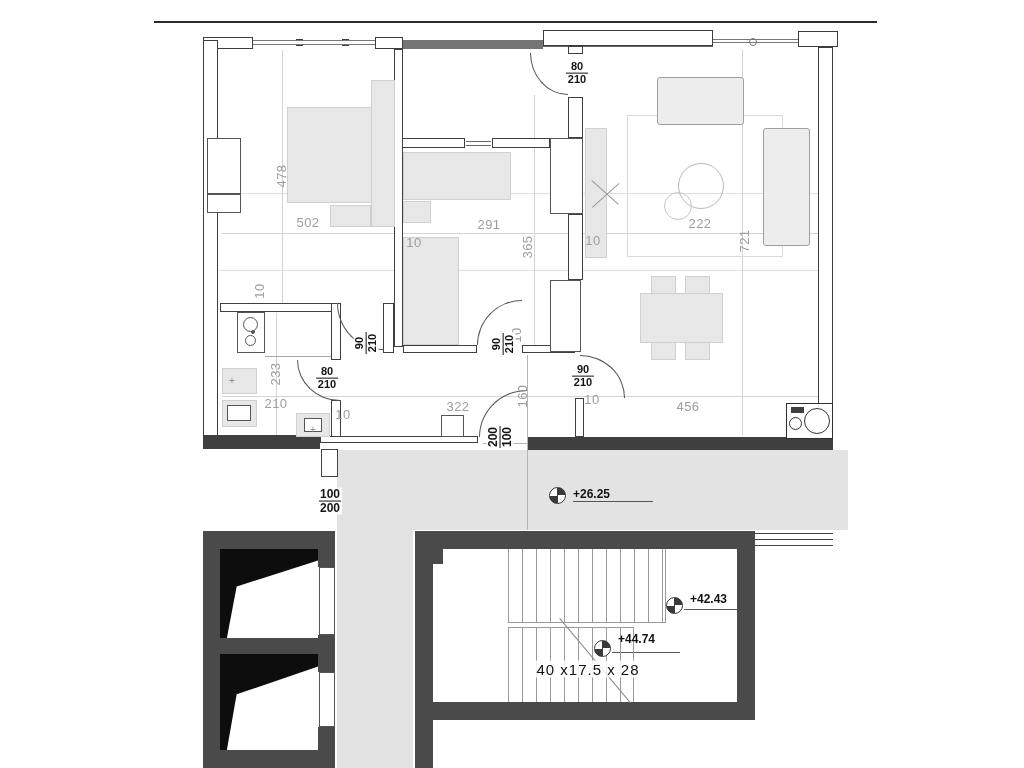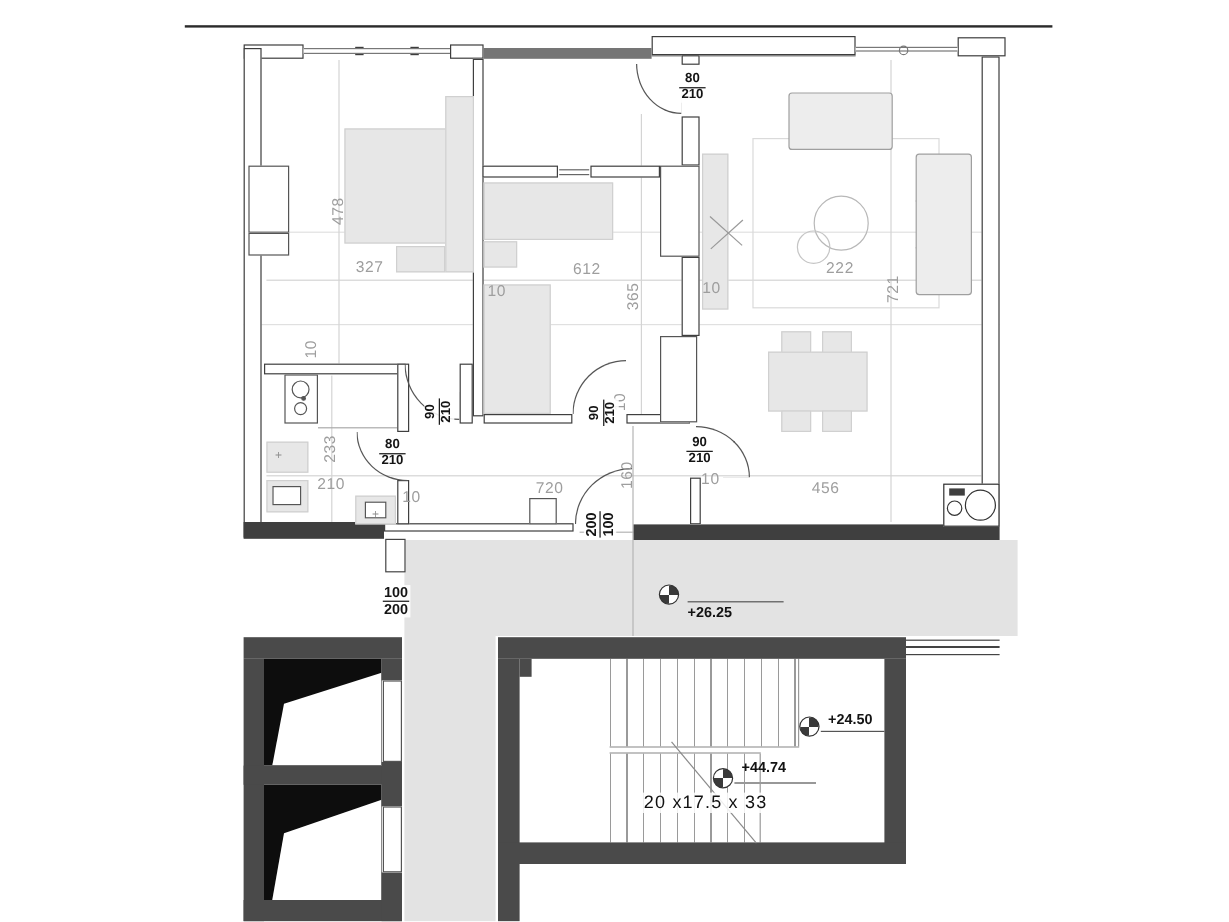--- a/index.html
+++ b/index.html
@@ -36,21 +36,21 @@
   .lb.r{transform:translate(-50%,-50%) rotate(-90deg);}
   .plus{position:absolute;transform:translate(-50%,-50%);color:#8f8f8f;font-size:10px;}
   .frac{position:absolute;transform:translate(-50%,-50%);text-align:center;color:#141414;
         font-size:11px;font-weight:bold;line-height:1.08;background:rgba(255,255,255,.88);padding:0 1px;}
   .frac.r{transform:translate(-50%,-50%) rotate(-90deg);}
   .frac .b{display:block;border-top:1.2px solid #141414;min-width:22px;}
   .frac .a{display:block;min-width:22px;}
   .elev{position:absolute;color:#131313;font-size:12px;font-weight:bold;white-space:nowrap;}
   .stairtxt{position:absolute;transform:translate(-50%,-50%);color:#111;font-size:15px;
         letter-spacing:1px;background:rgba(255,255,255,.85);padding:0 2px;white-space:nowrap;}
-  #e1{left:573px;top:487px;margin-top:16px;} #e2{left:690px;top:592px;} #e3{left:618px;top:632px;}
+  #e1{left:573px;top:487px;} #e2{left:690px;top:592px;} #e3{left:618px;top:632px;}
   #stairf{left:588px;top:669px;}
 </style>
 </head>
 <body>
 
 <div id="page">
   <div id="plan">
       <div class="abs area" style="left: 337px; top: 450px; width: 511px; height: 80px;"></div>
       <div class="abs area" style="left: 337px; top: 530px; width: 76px; height: 238px;"></div>
       <div class="abs ln" style="left: 154px; top: 21px; width: 723px; height: 2px; background: rgb(43, 43, 43);"></div>
@@ -176,28 +176,28 @@
       <div class="abs arc" style="left: 530px; top: 53px; width: 38px; height: 42px; border-left-width: 1px; border-bottom-width: 1px; border-bottom-left-radius: 100%;"></div>
       <div class="abs arc" style="left: 337px; top: 303px; width: 46px; height: 47px; border-left-width: 1px; border-bottom-width: 1px; border-bottom-left-radius: 100%;"></div>
       <div class="abs arc" style="left: 297px; top: 360px; width: 43px; height: 41px; border-left-width: 1px; border-bottom-width: 1px; border-bottom-left-radius: 100%;"></div>
       <div class="abs arc" style="left: 477px; top: 300px; width: 45px; height: 45px; border-left-width: 1px; border-top-width: 1px; border-top-left-radius: 100%;"></div>
       <div class="abs arc" style="left: 479px; top: 390px; width: 48px; height: 47px; border-left-width: 1px; border-top-width: 1px; border-top-left-radius: 100%;"></div>
       <div class="abs arc" style="left: 580px; top: 355px; width: 45px; height: 43px; border-right-width: 1px; border-top-width: 1px; border-top-right-radius: 100%;"></div>
       <div class="abs mk" style="left: 549px; top: 487px; width: 17px; height: 17px;"></div>
       <div class="abs mk" style="left: 666px; top: 597px; width: 17px; height: 17px;"></div>
       <div class="abs mk" style="left: 594px; top: 640px; width: 17px; height: 17px;"></div>
       <div class="lb r" style="left: 281px; top: 176px;">478</div>
-      <div class="lb" style="left: 308px; top: 222px;">327</div>
-      <div class="lb" style="left: 489px; top: 224px;">612</div>
+      <div class="lb" style="left: 308px; top: 222px;">502</div>
+      <div class="lb" style="left: 489px; top: 224px;">291</div>
       <div class="lb r" style="left: 527px; top: 247px;">365</div>
       <div class="lb" style="left: 700px; top: 223px;">222</div>
       <div class="lb r" style="left: 744px; top: 241px;">721</div>
       <div class="lb r" style="left: 275px; top: 374px;">233</div>
       <div class="lb" style="left: 276px; top: 403px;">210</div>
-      <div class="lb" style="left: 458px; top: 406px;">720</div>
+      <div class="lb" style="left: 458px; top: 406px;">322</div>
       <div class="lb" style="left: 688px; top: 406px;">456</div>
       <div class="lb r" style="left: 522px; top: 396px;">160</div>
       <div class="lb r" style="left: 259px; top: 291px;">10</div>
       <div class="lb" style="left: 414px; top: 242px;">10</div>
       <div class="lb" style="left: 593px; top: 240px;">10</div>
       <div class="lb r" style="left: 516px; top: 335px;">10</div>
       <div class="lb" style="left: 343px; top: 414px;">10</div>
       <div class="lb" style="left: 592px; top: 399px;">10</div>
       <div class="plus" style="left: 232px; top: 380px;">+</div>
       <div class="plus" style="left: 313px; top: 429px;">+</div>
@@ -224,16 +224,16 @@
       <div class="frac" style="left: 330px; top: 501px; font-size: 12px;">
         <span class="a">100</span>
         <span class="b">200</span>
       </div>
       <div class="frac r" style="left: 500px; top: 437px; font-size: 12px;">
         <span class="a">200</span>
         <span class="b">100</span>
       </div>
     </div>
   <div class="elev" id="e1">+26.25</div>
-  <div class="elev" id="e2">+24.50</div>
+  <div class="elev" id="e2">+42.43</div>
   <div class="elev" id="e3">+44.74</div>
-  <div class="stairtxt" id="stairf">20 x17.5 x 33</div>
+  <div class="stairtxt" id="stairf">40 x17.5 x 28</div>
 </div>
 
 </body></html>

